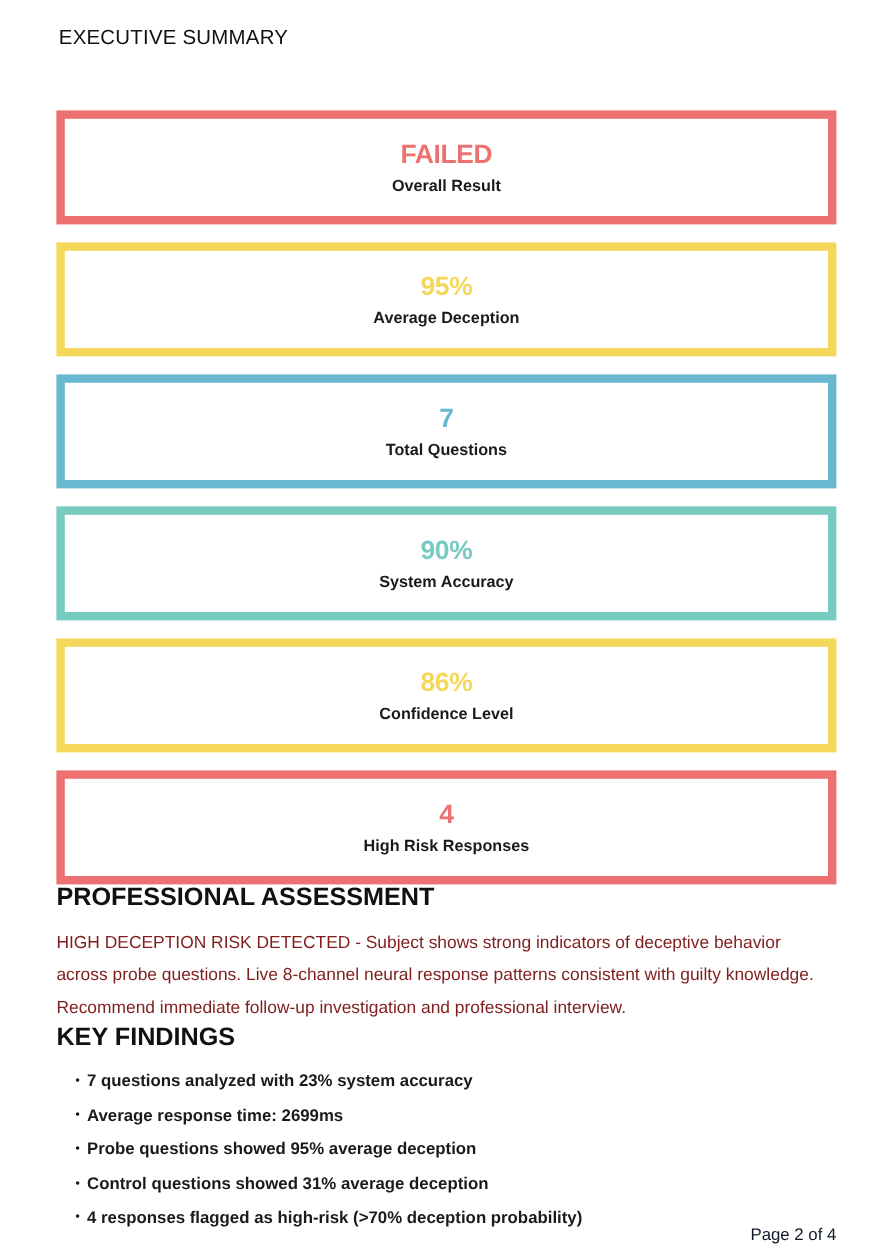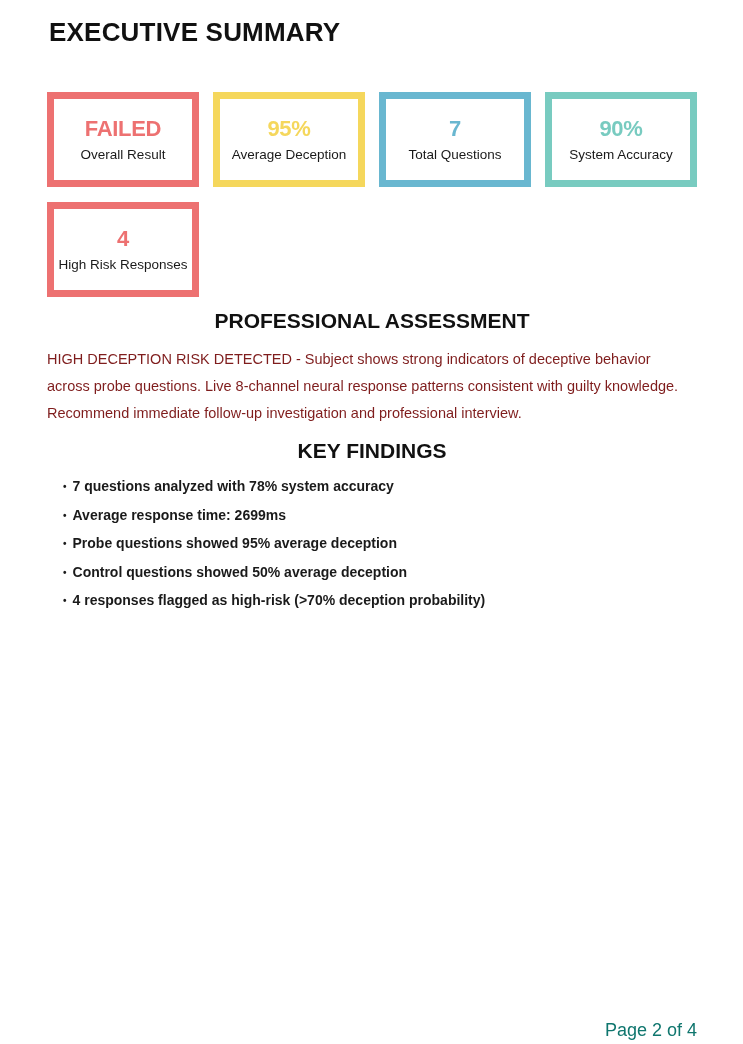--- a/index.html
+++ b/index.html
@@ -13,30 +13,30 @@
   }
   .page {
     width: 743px;
     height: 1044px;
     box-sizing: border-box;
     padding: 0 46px 0 47px;
     position: relative;
   }
   h1.page-title {
     margin: 16px 0 0 2px;
-    font-size: 26px;
+    font-size: 17px;
     line-height: 32px;
-    font-weight: bold;
+    font-weight: normal;
     color: #111111;
     letter-spacing: 0.2px;
   }
   .cards {
     margin-top: 44px;
     display: grid;
-    grid-template-columns: repeat(4, 1fr);
+    grid-template-columns: repeat(1, 1fr);
     column-gap: 14px;
     row-gap: 15px;
   }
   .card {
     box-sizing: border-box;
     height: 95px;
     background: #ffffff;
     border: 7px solid #cccccc;
     display: flex;
     flex-direction: column;
@@ -46,31 +46,30 @@
     text-align: center;
   }
   .card-value {
     font-size: 22px;
     font-weight: bold;
     letter-spacing: -0.3px;
     line-height: 22px;
   }
   .card-label {
     font-size: 13.5px;
-    font-weight: normal;
+    font-weight: bold;
     color: #1a1a1a;
     line-height: 14px;
   }
   h2.section-heading {
     font-size: 21px;
     line-height: 22px;
     font-weight: bold;
     color: #111111;
-    margin: 13px;
-    text-align: center;
+    margin: 0;
   }
   .assessment-heading { margin-top: 52px; }
   .assessment-body {
     margin: 14px 0 0 0;
     max-width: 652px;
     font-size: 14.5px;
     line-height: 27px;
     color: #7f1d1d;
   }
   .findings-heading { margin-top: 19px; }
@@ -91,22 +90,22 @@
   }
   .bullet-dot {
     font-size: 10px;
     line-height: 15px;
     color: #1a1a1a;
   }
   .page-footer {
     position: absolute;
     top: 1004px;
     right: 46px;
-    font-size: 18px;
-    color: #0f766e;
+    font-size: 14px;
+    color: #0f172a;
   }
 </style>
 </head>
 <body>
 
 <div class="page">
 
   <h1 class="page-title">EXECUTIVE SUMMARY</h1>
 
   <div class="cards">
@@ -119,49 +118,53 @@
       <div class="card-label">Average Deception</div>
     </div>
     <div class="card" style="border-color: rgb(105, 183, 208);">
       <div class="card-value" style="color: rgb(105, 183, 208);">7</div>
       <div class="card-label">Total Questions</div>
     </div>
     <div class="card" style="border-color: rgb(120, 203, 192); justify-content: center;">
       <div class="card-value" style="color: rgb(120, 203, 192);">90%</div>
       <div class="card-label">System Accuracy</div>
     </div>
+    <div class="card" style="border-color: rgb(245, 215, 92);">
+      <div class="card-value" style="color: rgb(245, 215, 92);">86%</div>
+      <div class="card-label">Confidence Level</div>
+    </div>
     <div class="card" style="border-color: rgb(237, 113, 113);">
       <div class="card-value" style="color: rgb(237, 113, 113);">4</div>
       <div class="card-label">High Risk Responses</div>
     </div>
   </div>
 
   <section>
     <h2 class="section-heading assessment-heading">PROFESSIONAL ASSESSMENT</h2>
     <p class="assessment-body">HIGH DECEPTION RISK DETECTED - Subject shows strong indicators of deceptive behavior across probe questions. Live 8-channel neural response patterns consistent with guilty knowledge. Recommend immediate follow-up investigation and professional interview.</p>
   </section>
 
   <section>
     <h2 class="section-heading findings-heading">KEY FINDINGS</h2>
     <ul class="findings-list">
       <li>
         <span class="bullet-dot">•</span>
-        <span>7 questions analyzed with 78% system accuracy</span>
+        <span>7 questions analyzed with 23% system accuracy</span>
       </li>
       <li>
         <span class="bullet-dot">•</span>
         <span>Average response time: 2699ms</span>
       </li>
       <li>
         <span class="bullet-dot">•</span>
         <span>Probe questions showed 95% average deception</span>
       </li>
       <li>
         <span class="bullet-dot">•</span>
-        <span>Control questions showed 50% average deception</span>
+        <span>Control questions showed 31% average deception</span>
       </li>
       <li>
         <span class="bullet-dot">•</span>
         <span>4 responses flagged as high-risk (&gt;70% deception probability)</span>
       </li>
     </ul>
   </section>
 
   <div class="page-footer">Page 2 of 4</div>
 

